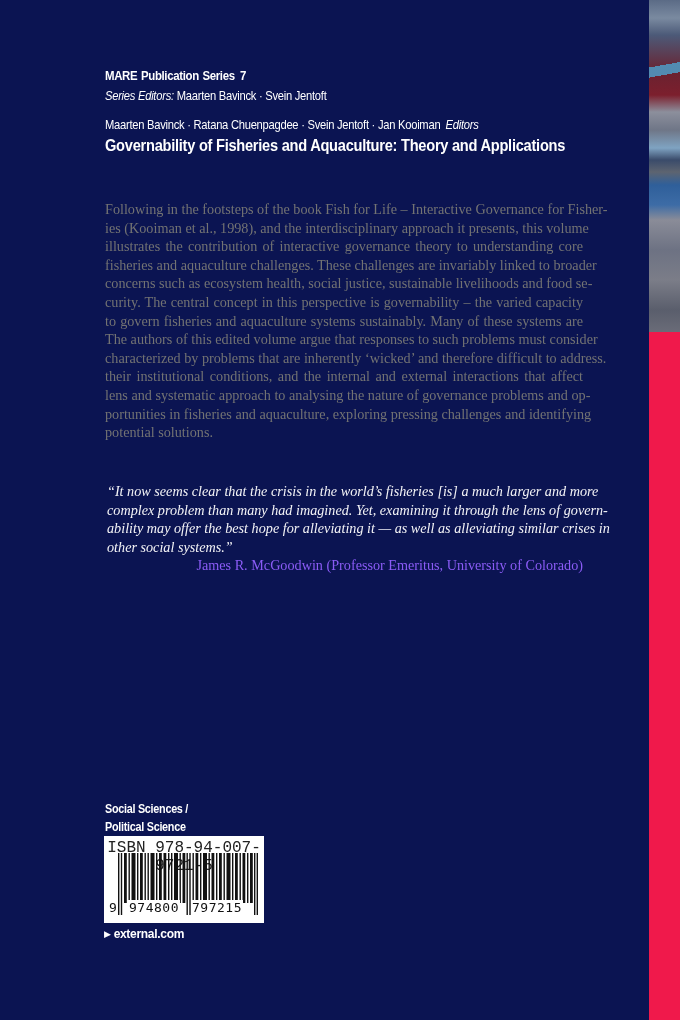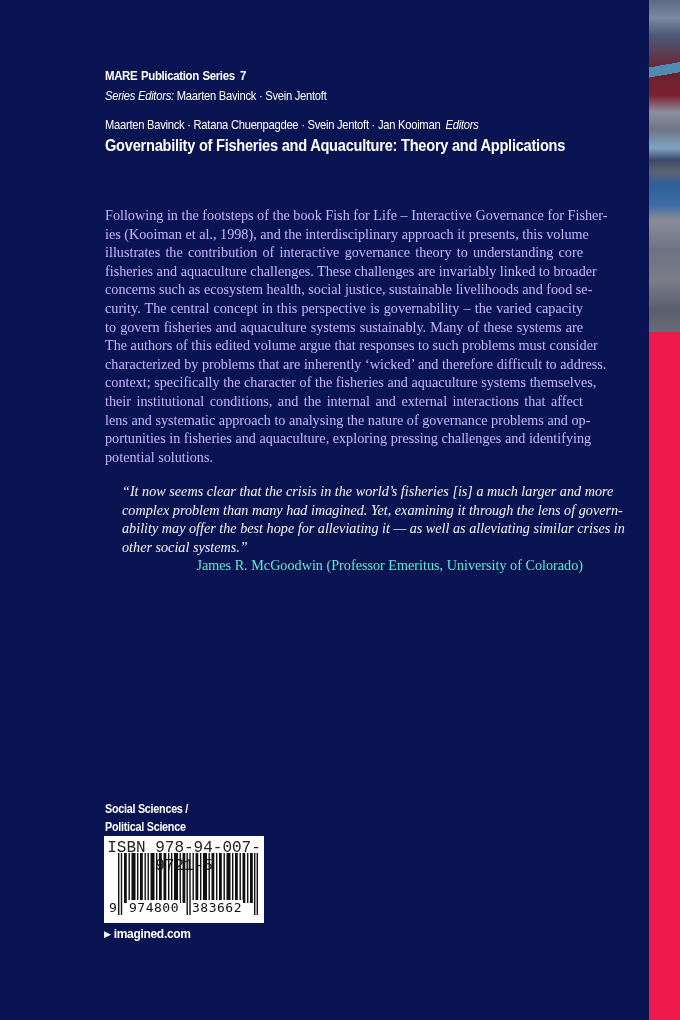--- a/index.html
+++ b/index.html
@@ -44,35 +44,35 @@
     transform: scaleX(0.86); transform-origin: left top; white-space: nowrap;
   }
   .book-editors .lab { font-style: italic; margin-left: 6px; }
   .book-title {
     position: absolute; left: 105px; top: 136px;
     font-size: 17px; font-weight: bold; letter-spacing: -0.3px;
     transform: scaleX(0.86); transform-origin: left top; white-space: nowrap;
   }
 
   .blurb {
-    position: absolute; left: 105px; top: 206px; width: 478px;
-    font-size: 14.2px; line-height: 18.6px; color: #c4b5fd;
+    position: absolute; left: 105px; top: 200px; width: 478px;
+    font-size: 14.2px; line-height: 18.6px; color: #737373;
   }
   .blurb .ln { display: block; white-space: nowrap; text-align: justify; text-align-last: justify; }
   .blurb .ln.last { text-align-last: left; }
 
   .quote {
-    position: absolute; left: 122px; top: 482px; width: 478px;
+    position: absolute; left: 107px; top: 482px; width: 478px;
     font-size: 14.2px; line-height: 18.6px; font-style: italic; color: #f3f3f6;
   }
   .quote .ln { display: block; white-space: nowrap; text-align: justify; text-align-last: justify; }
   .quote .ln.last { text-align-last: left; }
   .attribution {
     position: absolute; left: 105px; top: 556px; width: 478px;
-    font-size: 14.2px; line-height: 18.6px; text-align: right; color: #5eead4; white-space: nowrap;
+    font-size: 14.2px; line-height: 18.6px; text-align: right; color: #8b5cf6; white-space: nowrap;
   }
 
   .subject {
     position: absolute; left: 105px; top: 800px;
     font-size: 12px; font-weight: bold; line-height: 18px; letter-spacing: -0.3px;
     transform: scaleX(0.9); transform-origin: left top;
   }
   .subject span { display: block; }
 
   .barcode-box {
@@ -125,21 +125,20 @@
   <div class="blurb serif">
     <span class="ln">Following in the footsteps of the book Fish for Life – Interactive Governance for Fisher-</span>
     <span class="ln">ies (Kooiman et al., 1998), and the interdisciplinary approach it presents, this volume</span>
     <span class="ln">illustrates the contribution of interactive governance theory to understanding core</span>
     <span class="ln">fisheries and aquaculture challenges. These challenges are invariably linked to broader</span>
     <span class="ln">concerns such as ecosystem health, social justice, sustainable livelihoods and food se-</span>
     <span class="ln">curity. The central concept in this perspective is governability – the varied capacity</span>
     <span class="ln">to govern fisheries and aquaculture systems sustainably. Many of these systems are</span>
     <span class="ln">The authors of this edited volume argue that responses to such problems must consider</span>
     <span class="ln">characterized by problems that are inherently ‘wicked’ and therefore difficult to address.</span>
-    <span class="ln">context; specifically the character of the fisheries and aquaculture systems themselves,</span>
     <span class="ln">their institutional conditions, and the internal and external interactions that affect</span>
     <span class="ln">lens and systematic approach to analysing the nature of governance problems and op-</span>
     <span class="ln">portunities in fisheries and aquaculture, exploring pressing challenges and identifying</span>
     <span class="ln last">potential solutions.</span>
   </div>
 
   <div class="quote serif">
     <span class="ln">“It now seems clear that the crisis in the world’s fisheries [is] a much larger and more</span>
     <span class="ln">complex problem than many had imagined. Yet, examining it through the lens of govern-</span>
     <span class="ln">ability may offer the best hope for alleviating it — as well as alleviating similar crises in</span>
@@ -192,21 +191,21 @@
         <rect x="124.5" y="0" width="2.8" height="50"></rect>
         <rect x="129" y="0" width="1.4" height="50"></rect>
         <rect x="132" y="0" width="2.8" height="50"></rect>
         <rect x="136" y="0" width="1.4" height="62"></rect>
         <rect x="138.6" y="0" width="1.4" height="62"></rect>
       </g>
     </svg>
     <div class="bar-digits">
       <span class="d0">9</span>
       <span class="g1">974800</span>
-      <span class="g2">383662</span>
+      <span class="g2">797215</span>
     </div>
   </div>
 
   <div class="springer sans">
-    <span class="tri">▶</span><span>imagined.com</span>
+    <span class="tri">▶</span><span>external.com</span>
   </div>
 
 </div>
 
 </body></html>

